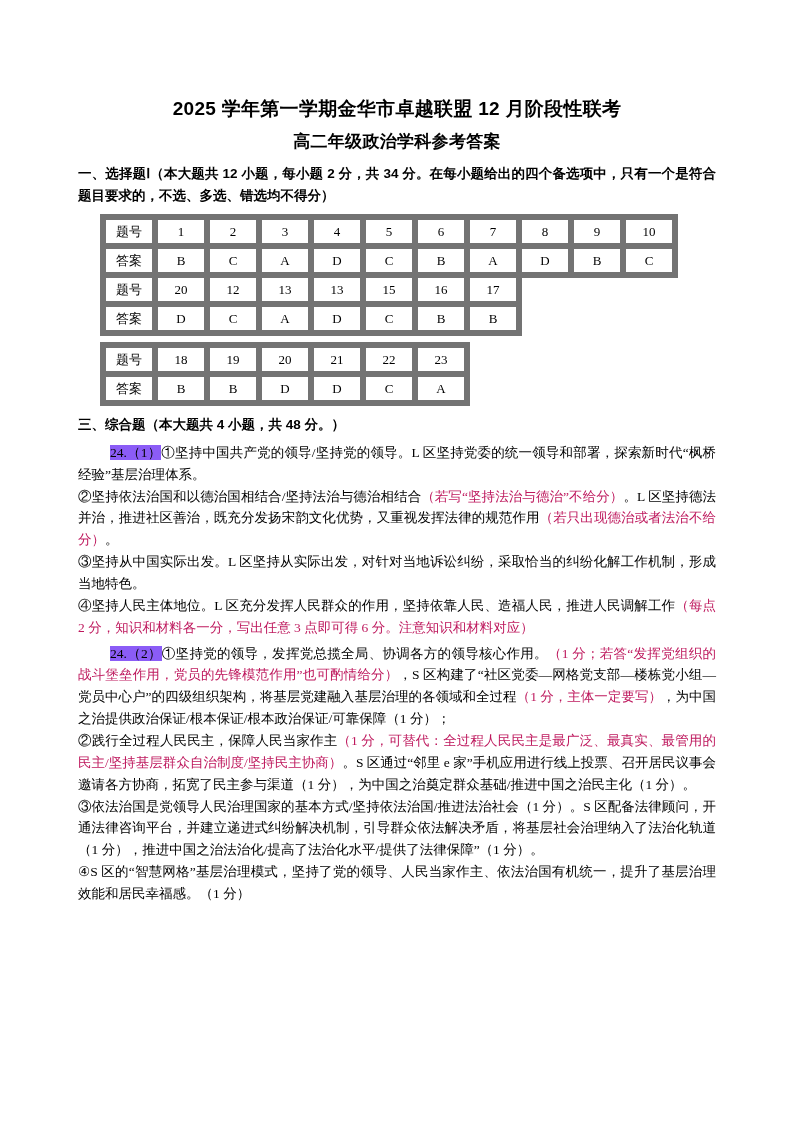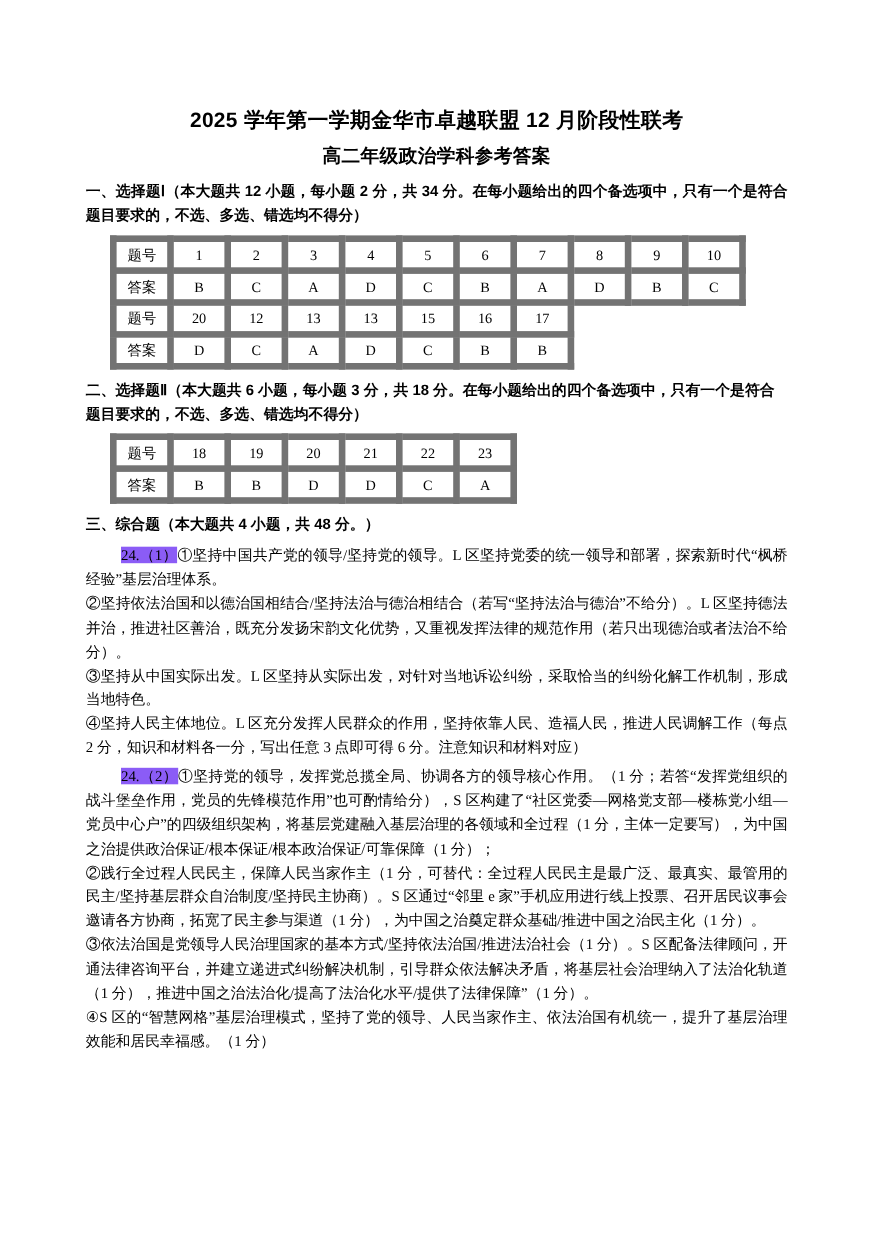--- a/index.html
+++ b/index.html
@@ -78,21 +78,21 @@
     line-height: 1.62;
     text-align: justify;
     margin: 0;
     text-indent: 0;
   }
   .hl {
     background: #8b5cf6;
     margin-left: 32px;
   }
   .blue {
-    color: #000000;
+    color: #be185d;
   }
   .q-block { margin-top: 4px; }
 </style>
 </head>
 <body>
 
 <div class="page">
 
   <h1 class="title">2025 学年第一学期金华市卓越联盟 12 月阶段性联考</h1>
   <h2 class="subtitle">高二年级政治学科参考答案</h2>
@@ -143,21 +143,20 @@
         <td class="cell">C</td>
         <td class="cell">A</td>
         <td class="cell">D</td>
         <td class="cell">C</td>
         <td class="cell">B</td>
         <td class="cell">B</td>
       </tr>
     </tbody>
   </table>
 
-  <div class="section-head-2">二、选择题Ⅱ（本大题共 6 小题，每小题 3 分，共 18 分。在每小题给出的四个备选项中，只有一个是符合题目要求的，不选、多选、错选均不得分）</div>
 
   <table class="ans">
     <tbody>
       <tr>
         <td class="hdr">题号</td>
         <td class="cell">18</td>
         <td class="cell">19</td>
         <td class="cell">20</td>
         <td class="cell">21</td>
         <td class="cell">22</td>

